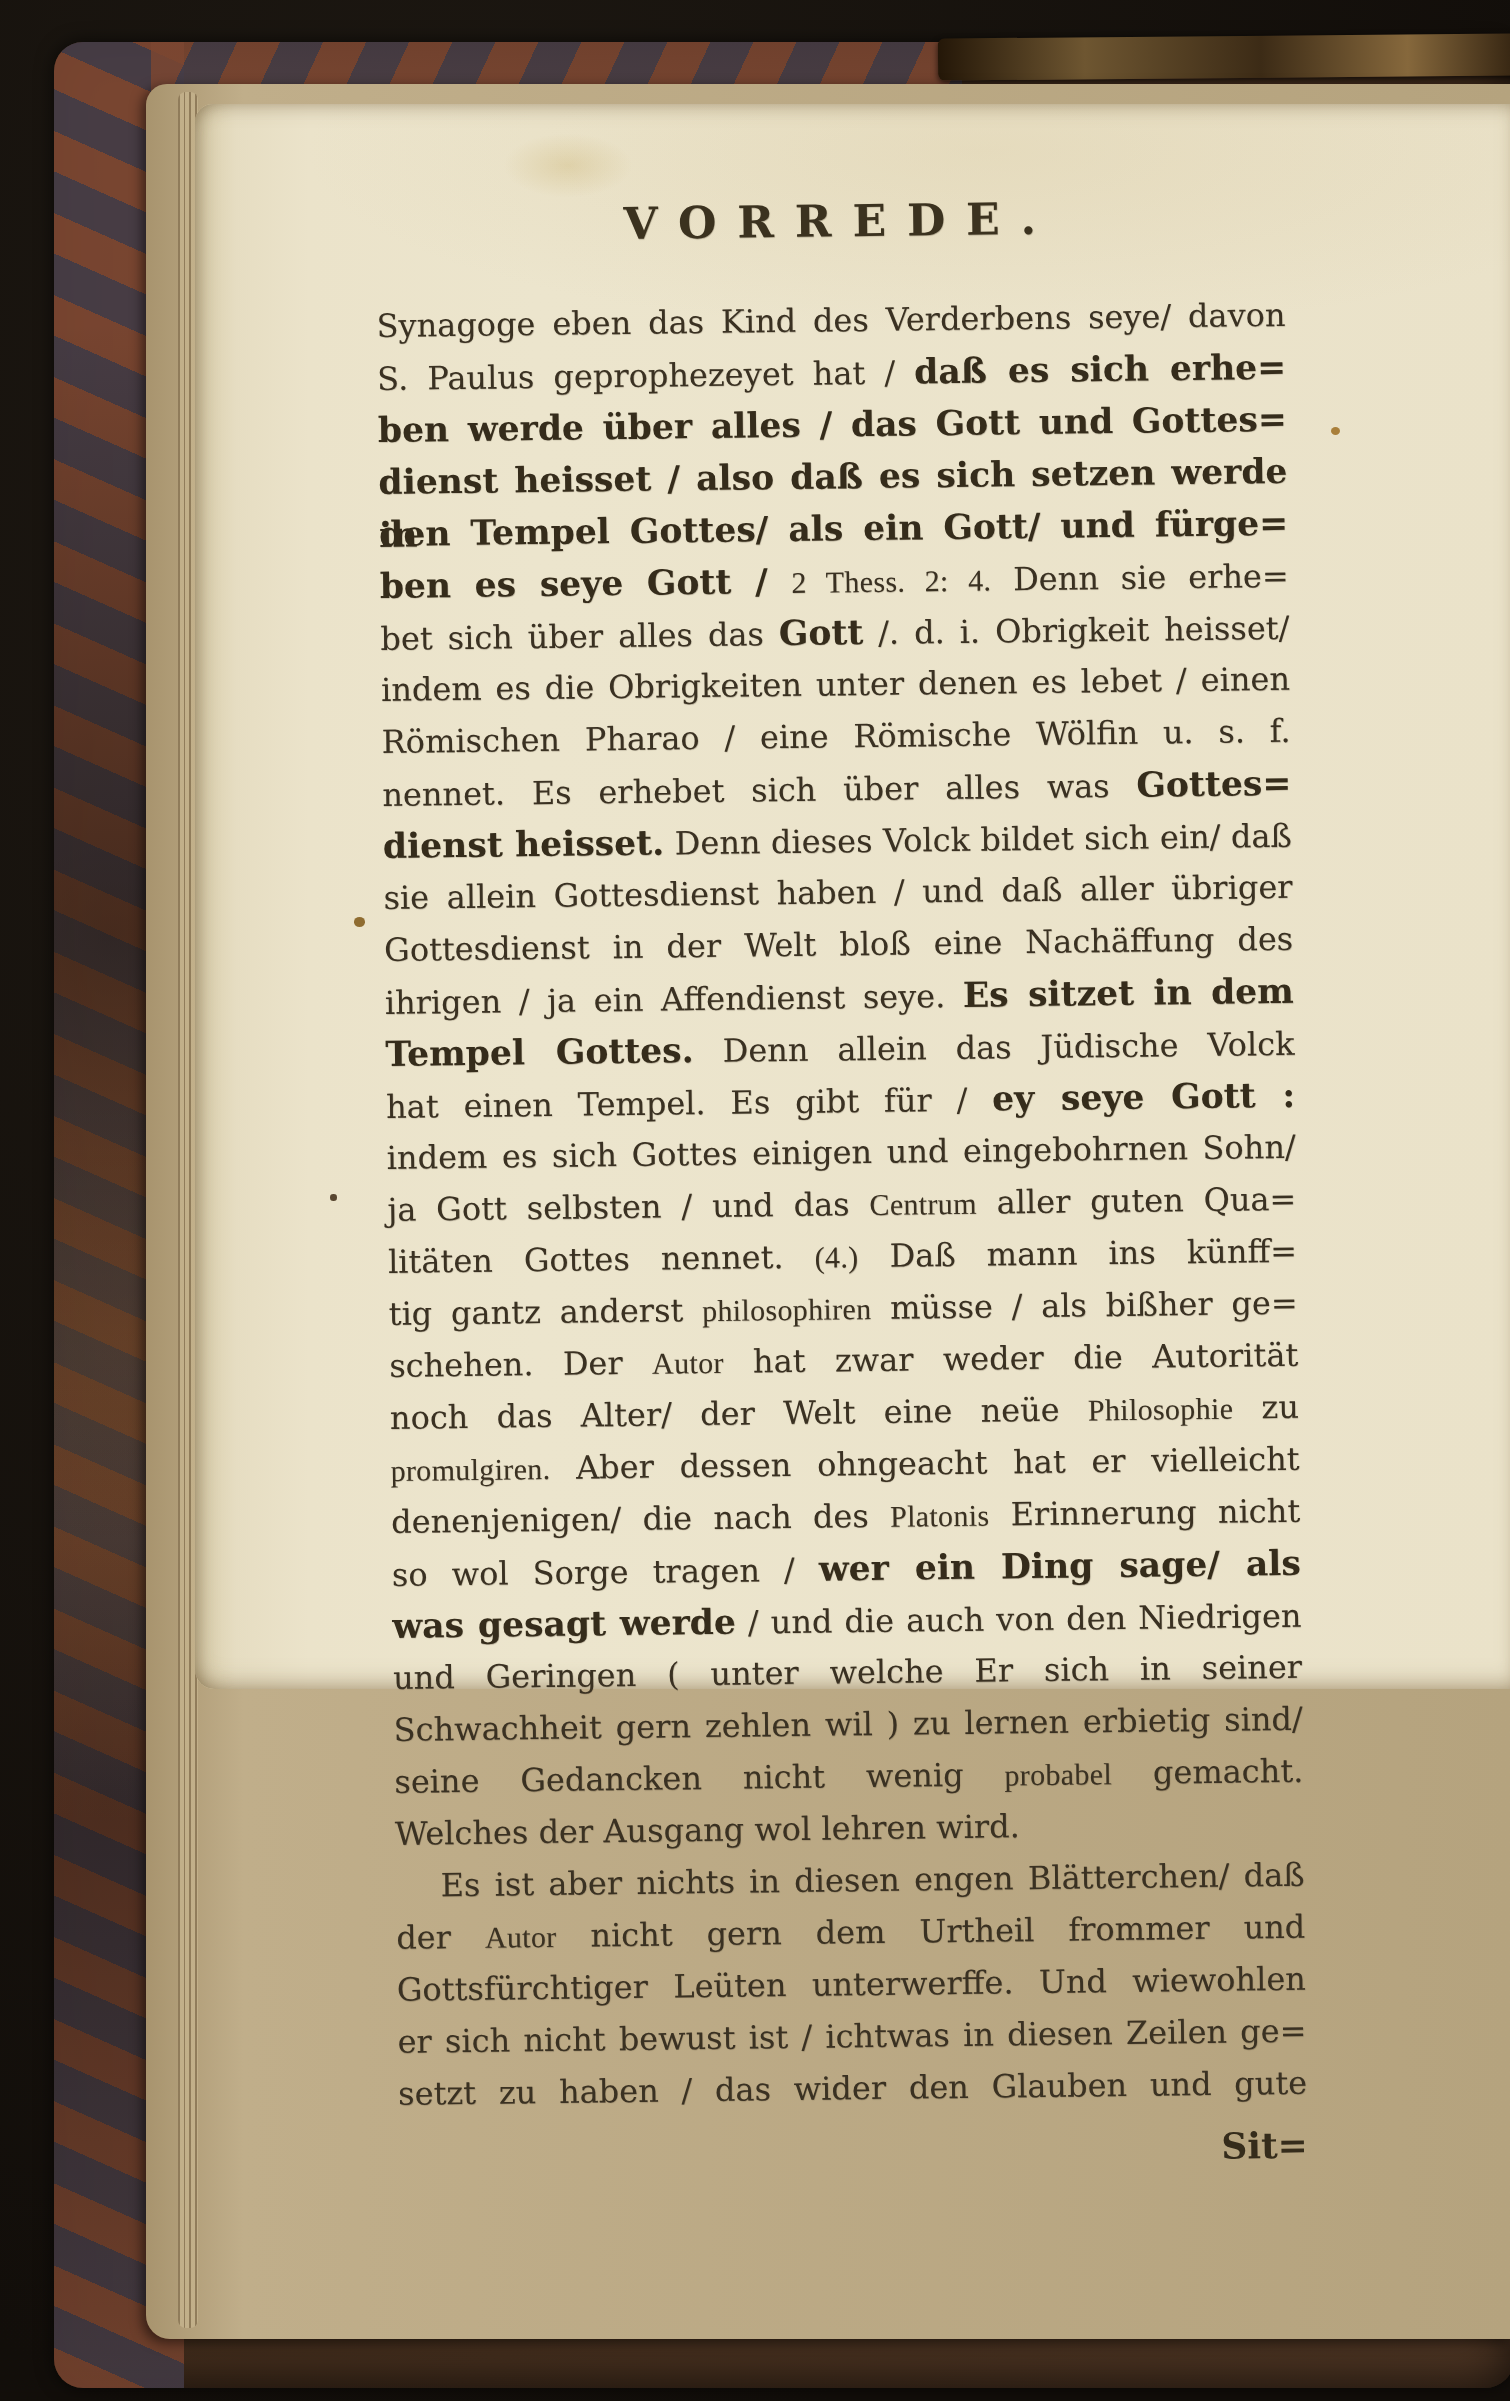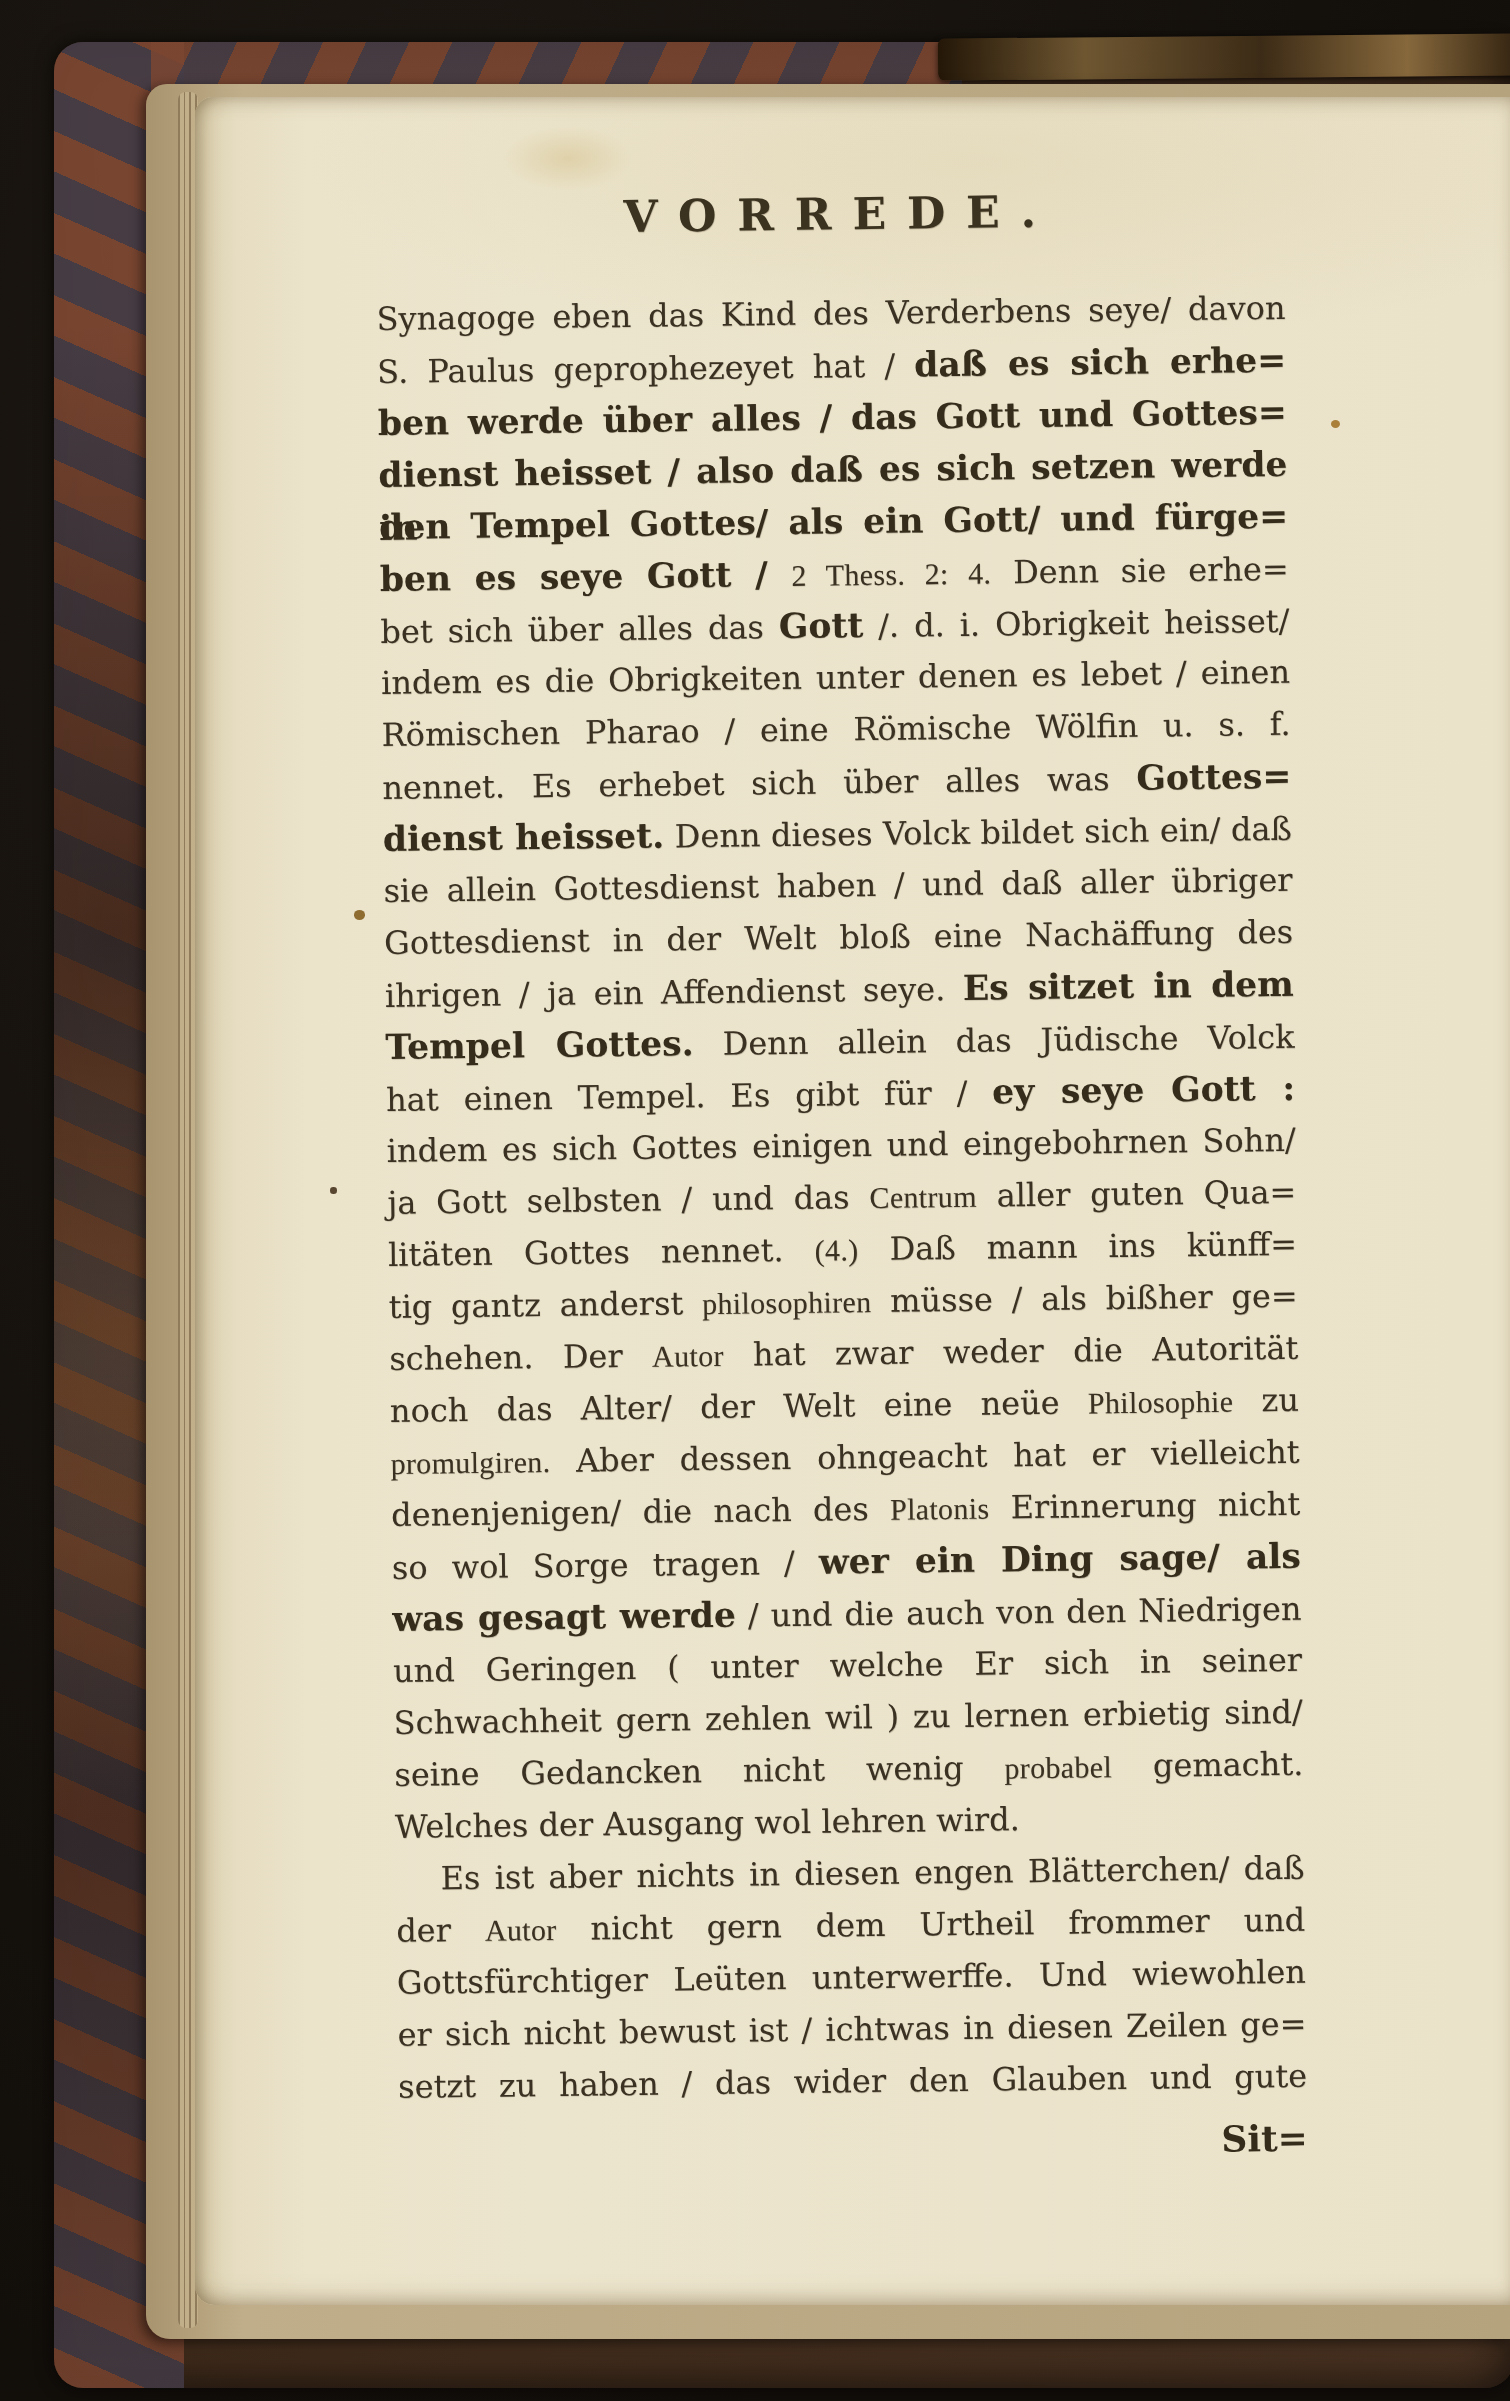--- a/index.html
+++ b/index.html
@@ -44,21 +44,21 @@
     background:linear-gradient(90deg,#a8946e,#c0ae8a 97px,#b5a37e);
     box-shadow:-3.2px 3.2px 11.4px rgba(0,0,0,.5);
   }
   .edge-lines{
     position:absolute;left:32px;top:8px;bottom:11.4px;width:19.5px;border-radius:8px;
     background:repeating-linear-gradient(90deg,#8c7857 0 1.6px,#c3b18b 1.6px 5.7px);
     opacity:.9;
   }
   
   .page{
-    position:absolute;left:195px;top:97px;width:1316px;height:2208px;
+    position:absolute;left:195px;top:104px;width:1316px;height:1585px;
     border-radius:18px 0 0 19.5px;
     background:
       radial-gradient(ellipse 974px 260px at 60% 3%, rgba(208,188,140,.22), transparent 70%),
       linear-gradient(90deg,#d8cca9 0,#e6ddc2 41px,#ebe3ca 114px,#ece5cd 341px,#eae2c9 100%);
     box-shadow:
       inset 9.7px 0 21px -9.7px rgba(90,70,40,.5),
       inset 0 -13px 26px -13px rgba(120,95,55,.55),
       inset 0 13px 21px -13px rgba(120,95,55,.4);
   }
   

